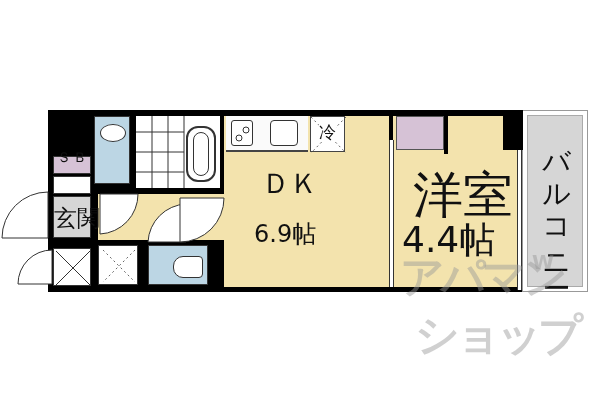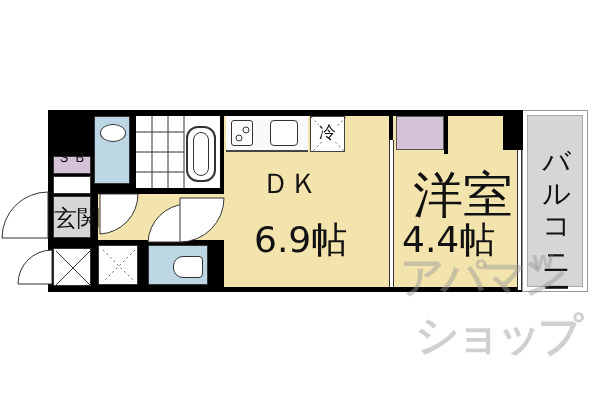--- a/index.html
+++ b/index.html
@@ -50,21 +50,21 @@
 </div>
 <div class="abs" style="left:270px;top:120px;width:28px;height:26px;border:1px solid #333;border-radius:4px;background:#fff;"></div>
 <div class="abs" style="left:310px;top:116px;width:35px;height:36px;background:#fff;border:1px solid #444;">
   <svg width="35" height="36">
       <line x1="0" y1="0" x2="35" y2="36" stroke="#666" stroke-dasharray="2,3"></line>
       <line x1="35" y1="0" x2="0" y2="36" stroke="#666" stroke-dasharray="2,3"></line>
     </svg>
   <div class="abs room-label" style="left:8px;top:7px;font-size:17px;background:#fff;">冷</div>
 </div>
 <div class="abs room-label" style="left:262px;top:170px;font-size:28px;">ＤＫ</div>
-<div class="abs room-label" style="left:254px;top:222px;font-size:36px;">6.9帖</div>
+<div class="abs room-label" style="left:254px;top:222px;font-size:24px;">6.9帖</div>
 
 <div class="abs" style="left:136px;top:116px;width:84px;height:72px;background:#fff;"></div>
 <svg style="left:136px;top:116px;" width="84" height="72">
   <g stroke="#333" stroke-width="1">
     <line x1="0" y1="16" x2="48" y2="16"></line>
       <line x1="0" y1="36" x2="48" y2="36"></line>
       <line x1="0" y1="56" x2="48" y2="56"></line>
     <line x1="16" y1="0" x2="16" y2="72"></line>
       <line x1="32" y1="0" x2="32" y2="72"></line>
       <line x1="48" y1="0" x2="48" y2="72"></line>

